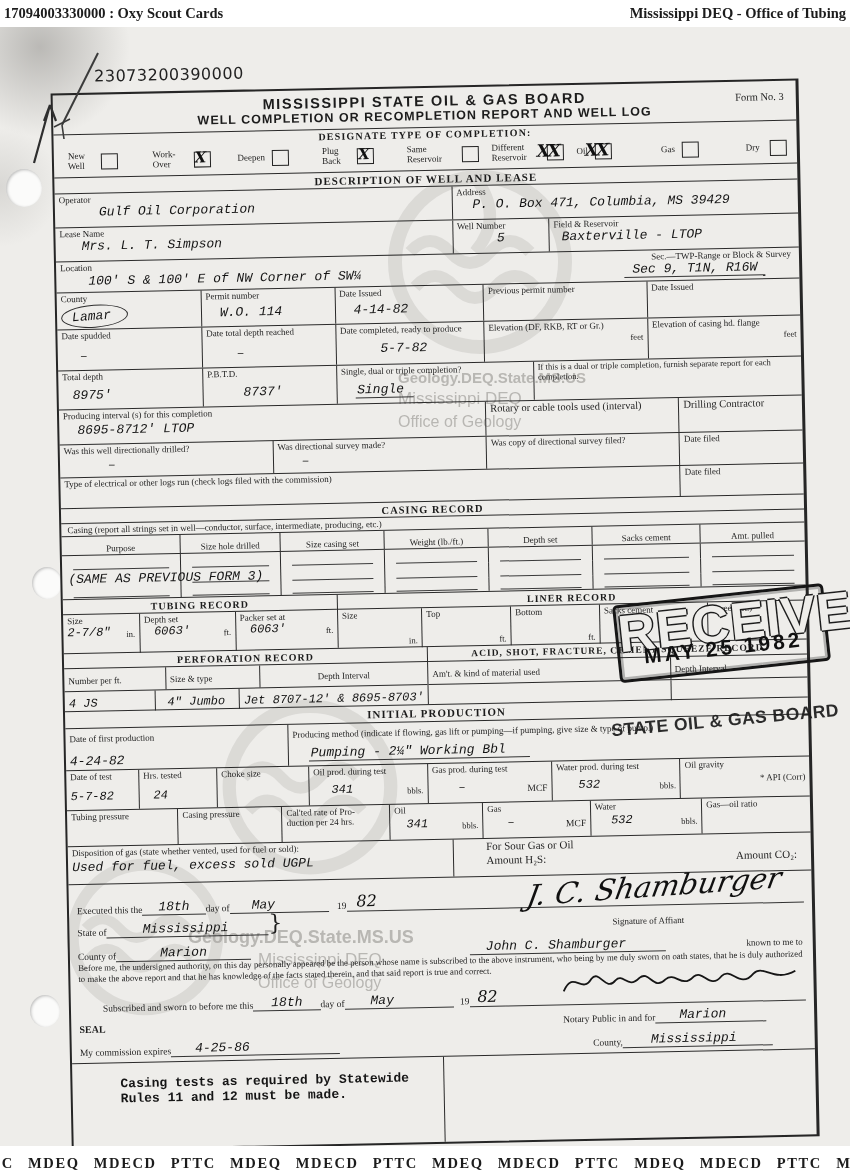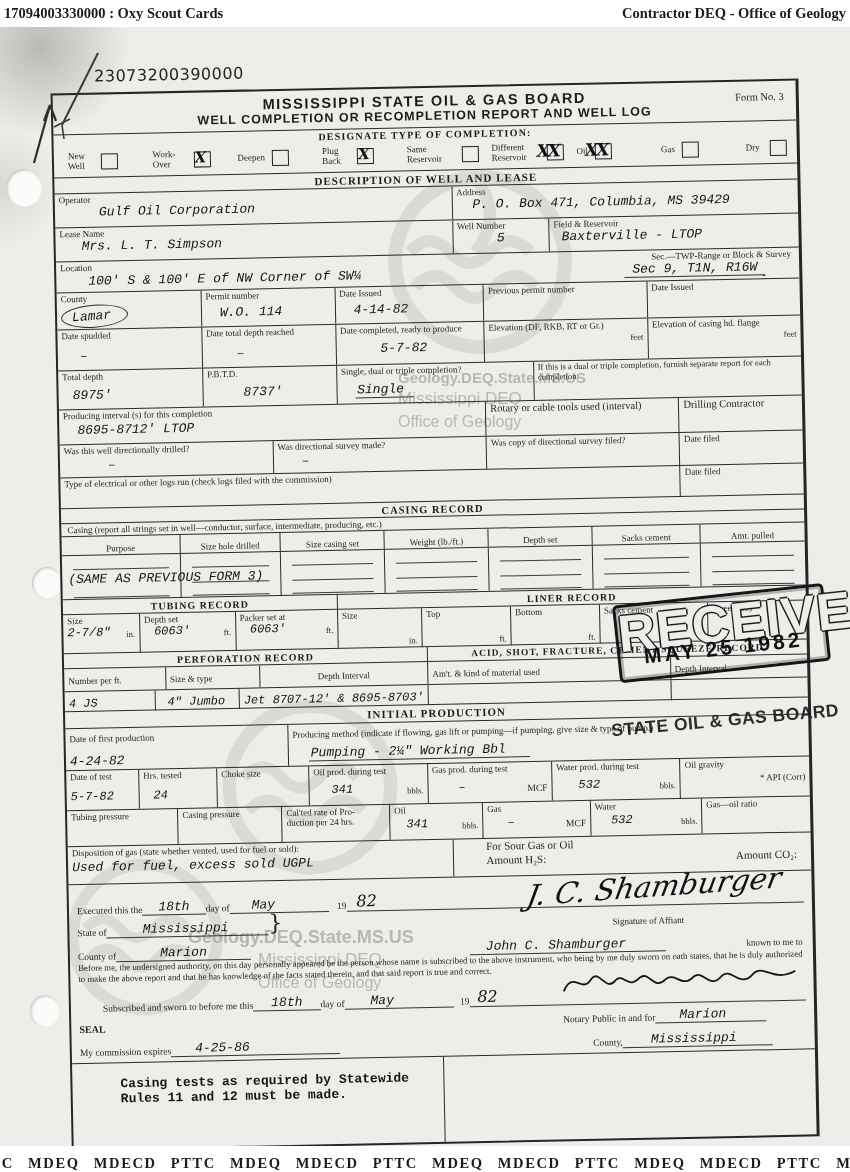--- a/index.html
+++ b/index.html
@@ -66,21 +66,21 @@
   .sig{font-family:"DejaVu Serif",serif;font-style:italic;font-size:29px;color:#101010;
        transform:skewX(-14deg) rotate(-3deg);white-space:nowrap;}
   .fill{flex:1;border-bottom:1.2px solid #333;height:14px;}
   .pencil{position:absolute;z-index:3;}
 </style>
 </head>
 <body>
 
 <div class="topbar">
   <span>17094003330000 : Oxy Scout Cards</span>
-  <span>Contractor DEQ - Office of Geology</span>
+  <span>Mississippi DEQ - Office of Tubing</span>
 </div>
 
 <div class="scan">
 
   <div class="hole" style="left:6px;top:142px;width:36px;height:38px;"></div>
   <div class="hole" style="left:32px;top:540px;width:30px;height:32px;"></div>
   <div class="hole" style="left:30px;top:968px;width:30px;height:32px;"></div>
 
   <svg class="swirl" style="left:380px;top:130px;" width="200" height="210" viewBox="0 0 200 210">
     <circle cx="100" cy="105" r="85" fill="none" stroke="#7c7a76" stroke-width="14"></circle>

